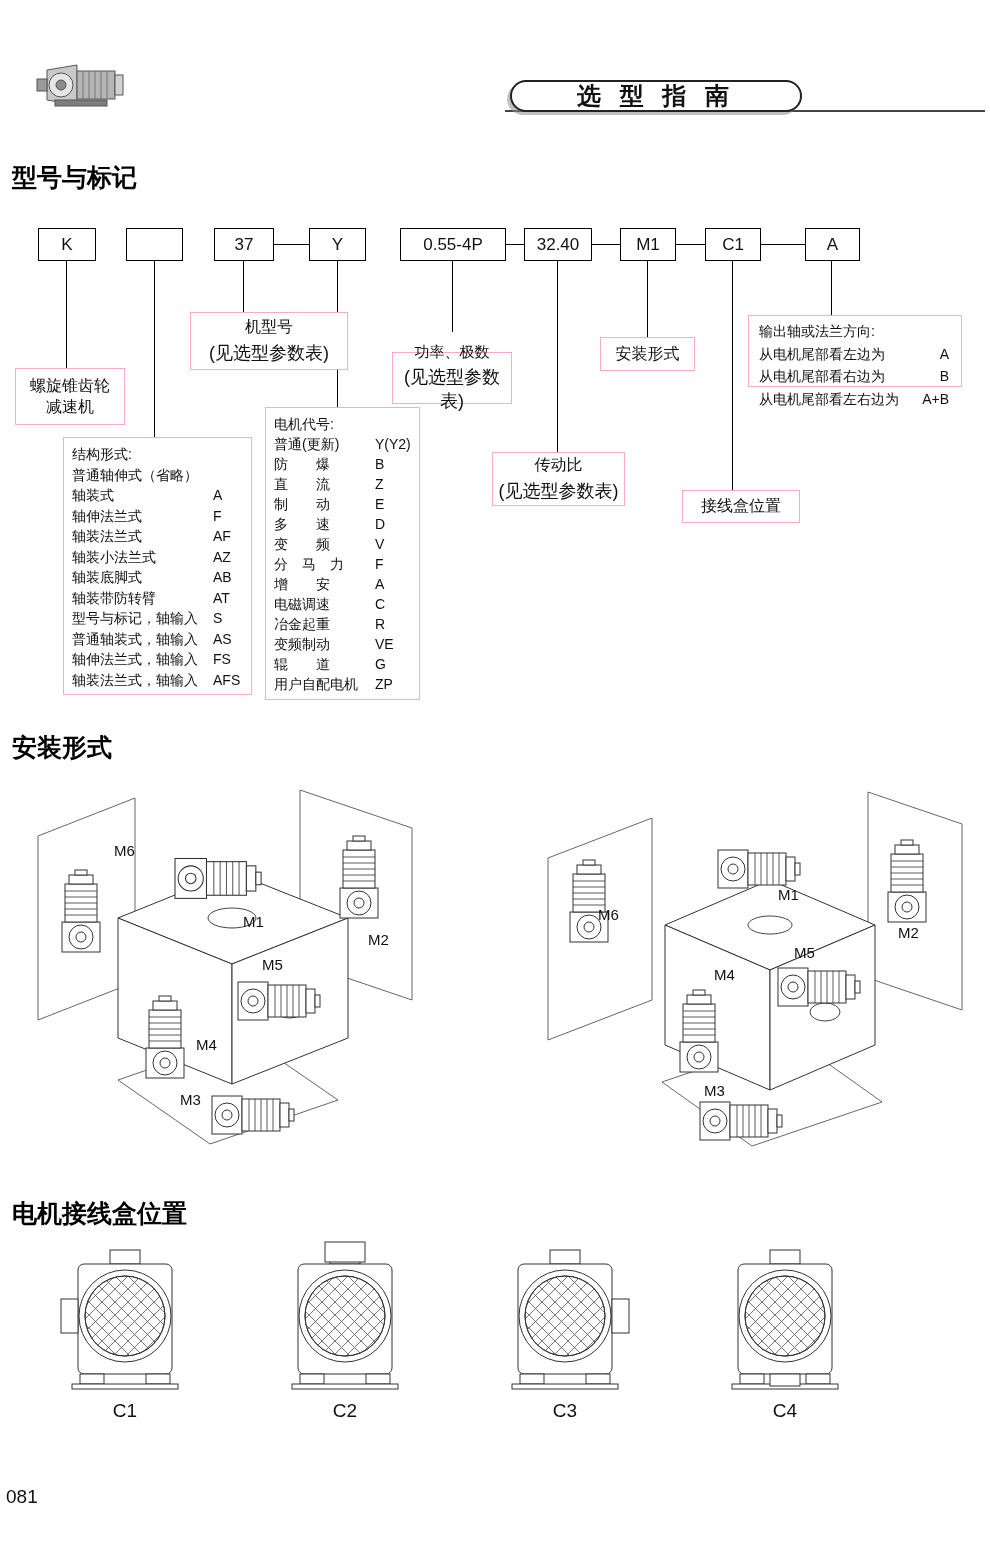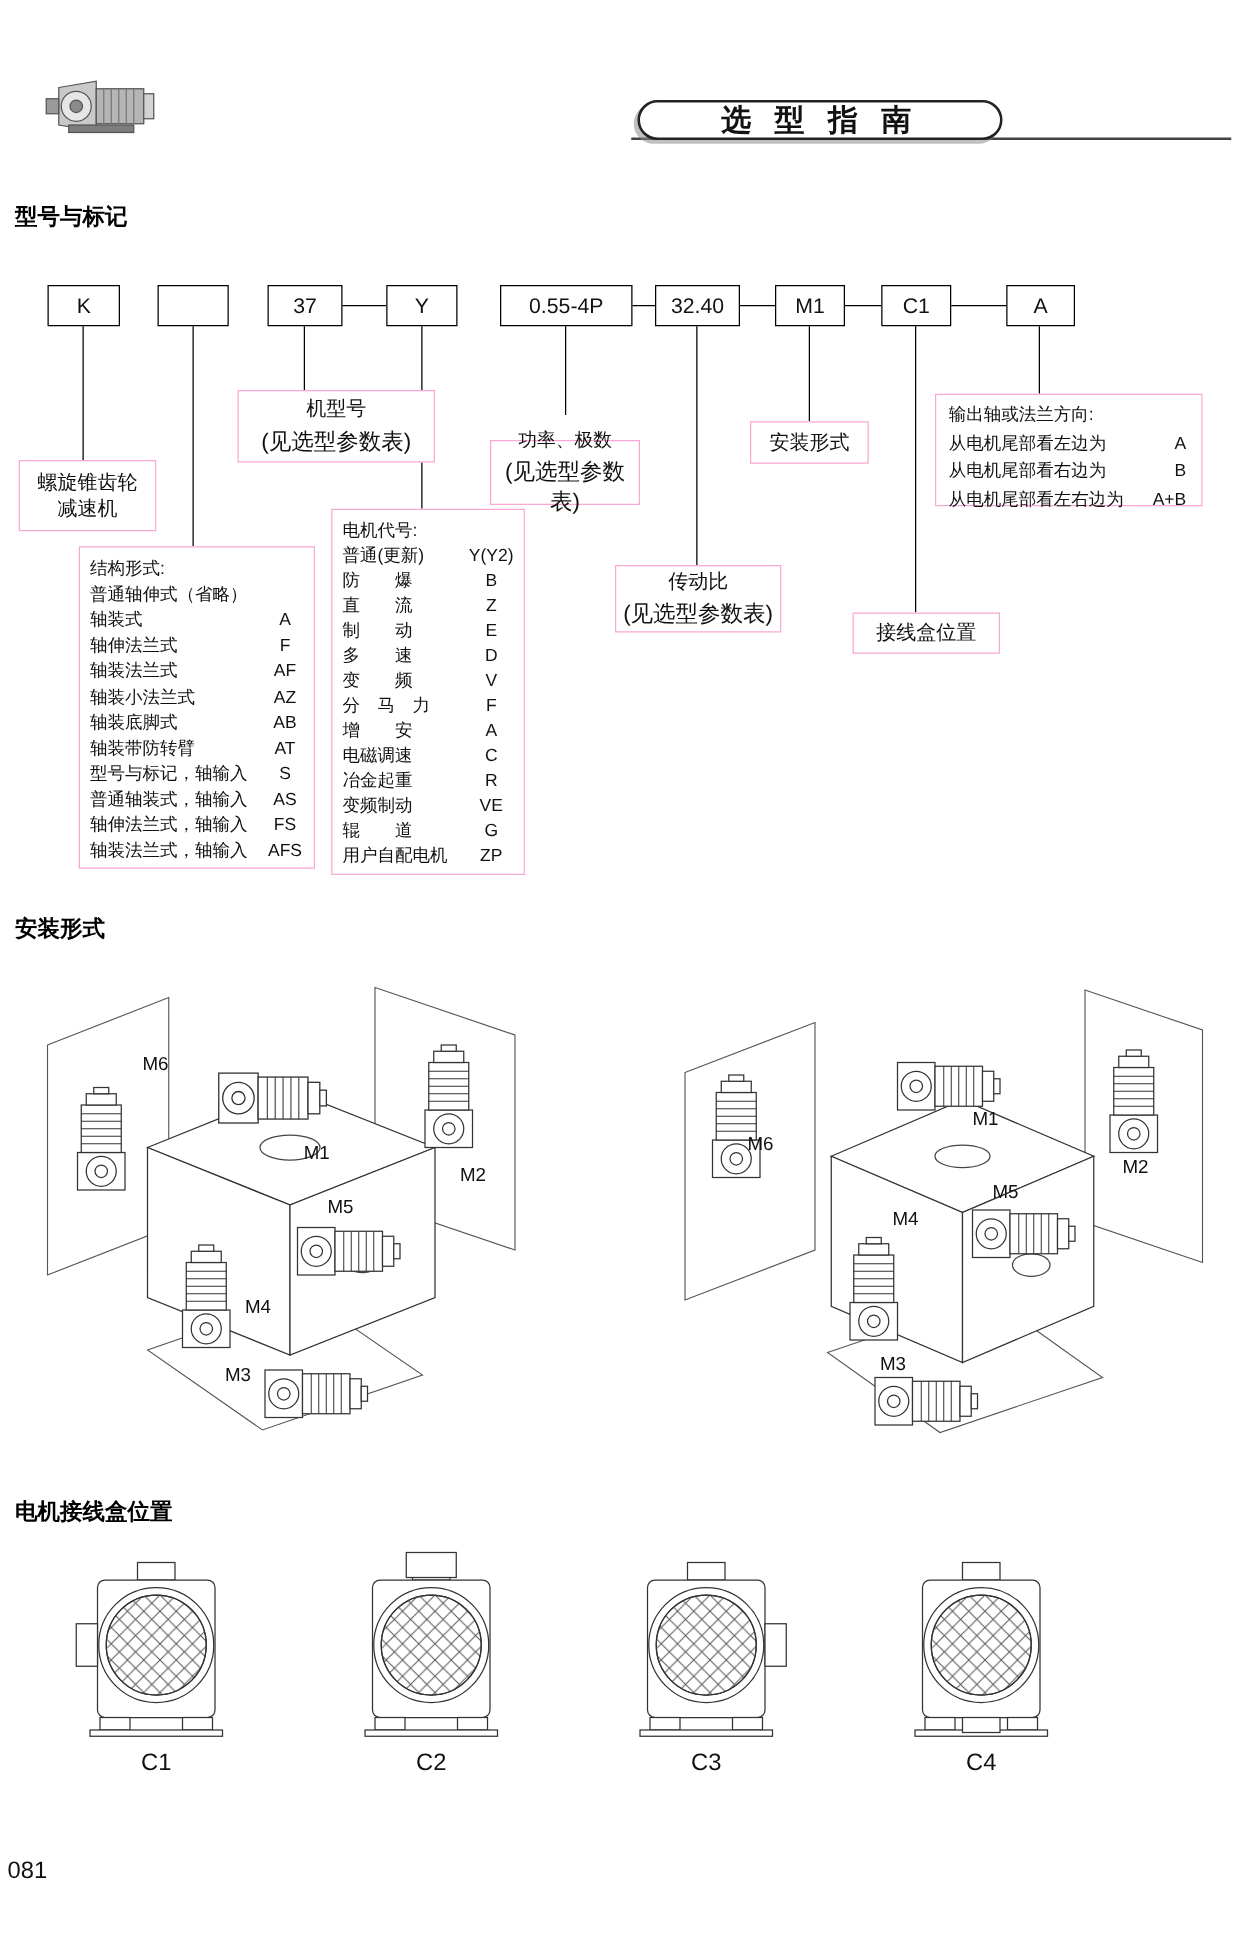--- a/index.html
+++ b/index.html
@@ -1,20 +1,20 @@
 <!DOCTYPE html>
 <html><head>
 <meta charset="utf-8">
 <style>
   * { margin:0; padding:0; box-sizing:border-box; }
   html,body { background:#fff; }
   body { font-family:"Liberation Sans","DejaVu Sans",sans-serif; color:#111; }
   .page { position:relative; width:990px; height:1550px; background:#fff; overflow:hidden; }
 
-  .h1 { position:absolute; left:12px; font-size:18px; font-weight:bold; color:#000; }
+  .h1 { position:absolute; left:12px; font-size:25px; font-weight:bold; color:#000; }
 
   .logo { position:absolute; left:35px; top:58px; }
 
   .header-rule { position:absolute; left:505px; top:110px; width:480px; height:2px; background:#444; }
   .header-pill { position:absolute; left:510px; top:80px; width:292px; height:32px; background:#fff;
                  border:2px solid #222; border-radius:17px; display:flex; align-items:center; justify-content:center;
                  box-shadow:-3px 3px 0 rgba(140,140,140,.55); }
   .header-pill span { font-size:24px; font-weight:bold; letter-spacing:6px; }
 
   .code-box { position:absolute; top:228px; height:33px; border:1px solid #000; background:#fff;
@@ -23,21 +23,21 @@
   .vline { position:absolute; width:1px; background:#000; }
 
   .ann { position:absolute; border:1px solid #f9a8d4; background:#fff; }
   .center { display:flex; flex-direction:column; align-items:center; justify-content:center; text-align:center; }
   .l1 { font-size:16px; }
   .l2 { font-size:18px; margin-top:3px; }
 
   .listbox { padding:6px 8px; font-size:14px; line-height:20.5px; }
   .listbox .lb-title { white-space:pre; }
   .kv { display:flex; justify-content:space-between; white-space:pre; }
-  .kv .code { min-width:34px; text-align:center; padding-left:4px; }
+  .kv .code { min-width:34px; text-align:left; padding-left:4px; }
   .motorbox { line-height:20px; }
   .motorbox .code { min-width:40px; }
   .dirbox { line-height:22.5px; font-size:14px; padding:4px 10px; }
   .dirbox .code { min-width:30px; text-align:right; padding-right:2px; }
 
   svg text { font-family:"Liberation Sans","DejaVu Sans",sans-serif; font-size:15px; fill:#111; }
 
   .c-label { position:absolute; width:60px; text-align:center; top:1400px; font-size:19px; }
   .page-num { position:absolute; left:6px; top:1486px; font-size:19px; }
 </style>
@@ -98,21 +98,21 @@
 
   <div class="ann center" style="left:392px;top:352px;width:120px;height:52px">
     <div class="l1" style="font-size:15px">功率、极数</div>
     <div class="l2">(见选型参数表)</div>
   </div>
 
   <div class="ann center" style="left:600px;top:337px;width:95px;height:34px">
     <div class="l1">安装形式</div>
   </div>
 
-  <div class="ann dirbox" style="left:748px;top:315px;width:214px;height:90px">
+  <div class="ann dirbox" style="left:748px;top:315px;width:214px;height:72px">
     <div>输出轴或法兰方向:</div>
     <div class="kv">
       <span>从电机尾部看左边为</span>
       <span class="code">A</span>
     </div>
     <div class="kv">
       <span>从电机尾部看右边为</span>
       <span class="code">B</span>
     </div>
     <div class="kv">

